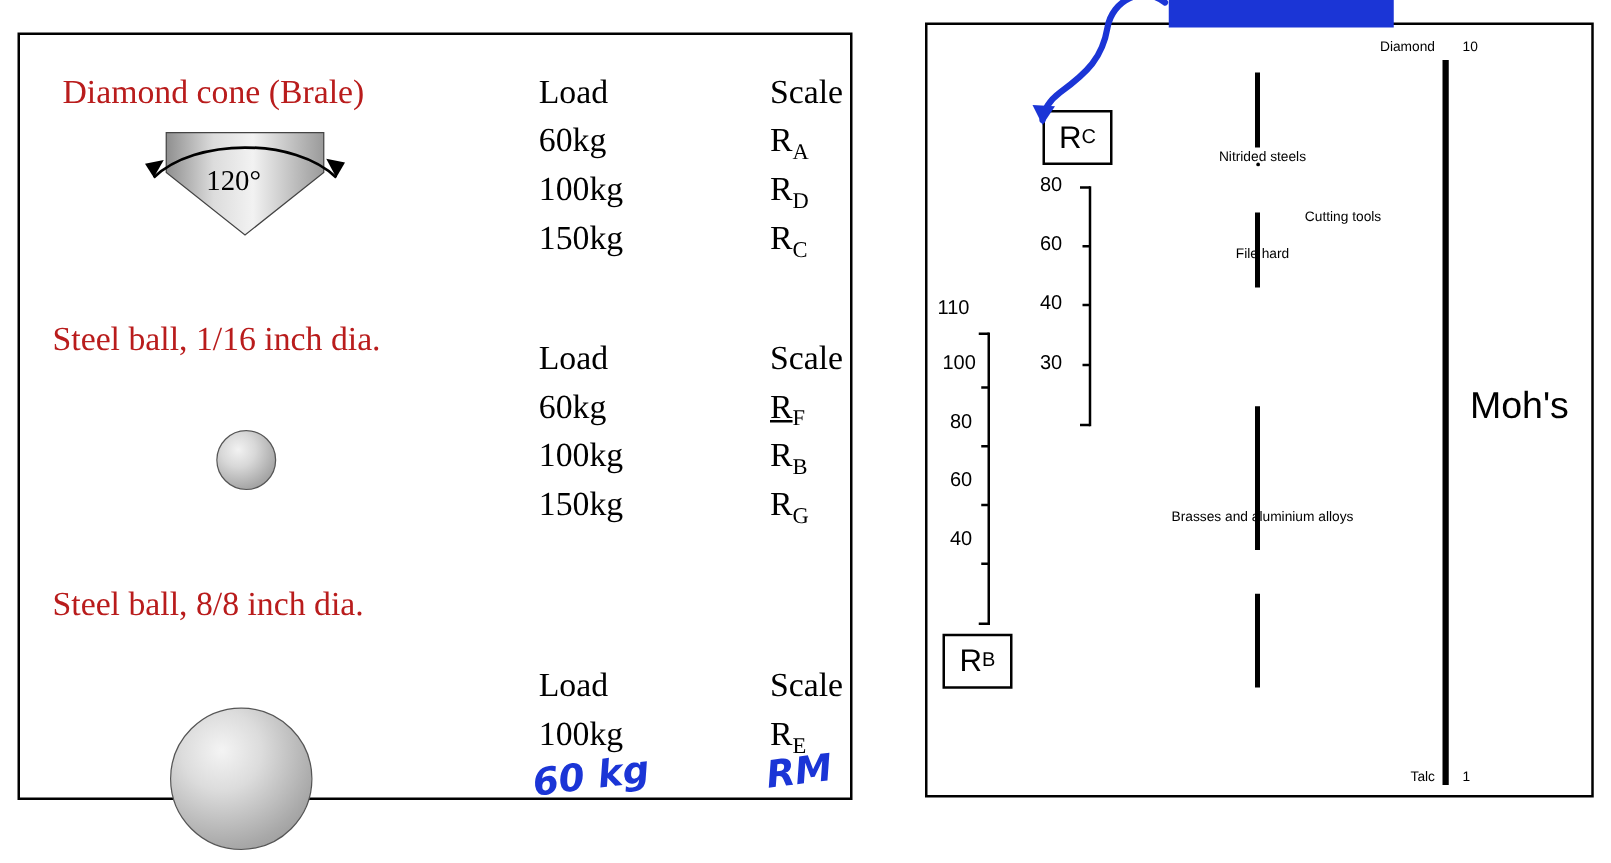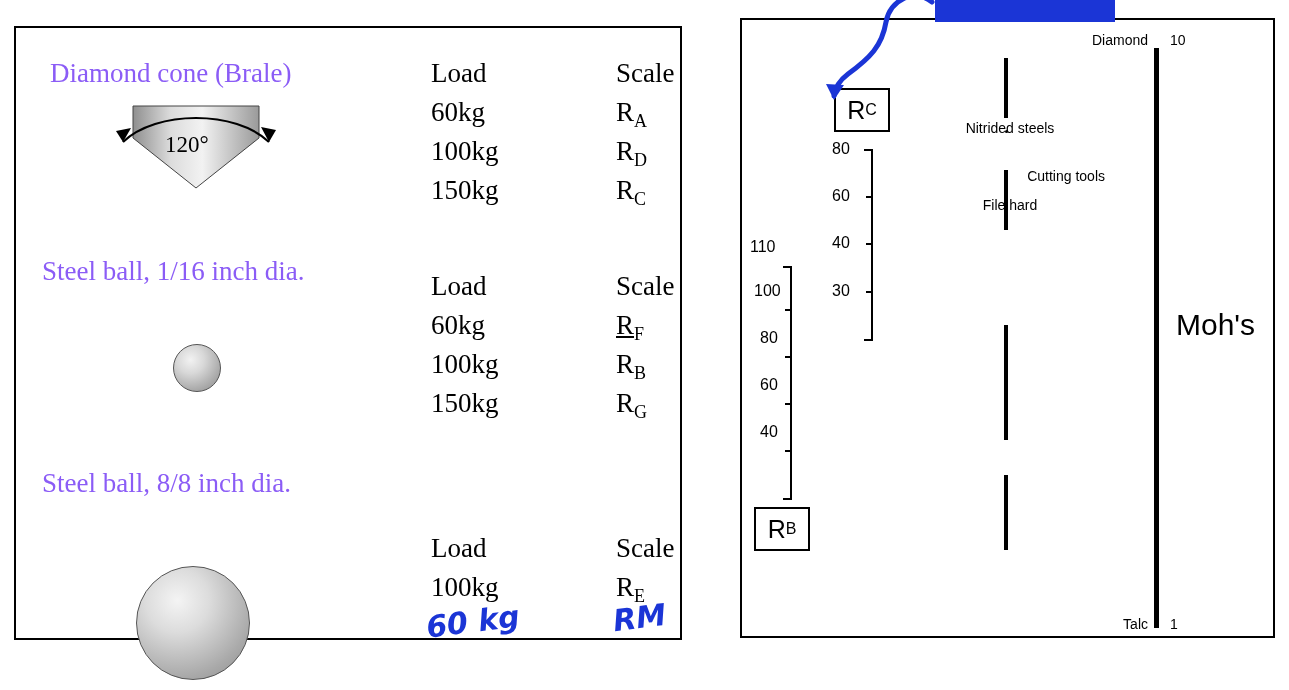--- a/index.html
+++ b/index.html
@@ -24,21 +24,21 @@
     width: 668px;
     height: 614px;
     border: 2px solid #000;
     box-sizing: border-box;
     background: #fff;
   }
   .indenter-title {
     position: absolute;
     font-family: "Liberation Serif", serif;
     font-size: 27px;
-    color: #8b5cf6;
+    color: #b91c1c;
     white-space: nowrap;
   }
   .col-head, .col-cell {
     position: absolute;
     font-family: "Liberation Serif", serif;
     font-size: 27px;
     color: #000;
     white-space: nowrap;
   }
   .sub {
@@ -104,21 +104,21 @@
     width: 535px;
     height: 620px;
     border: 2px solid #000;
     box-sizing: border-box;
     background: #fff;
     font-family: "Liberation Sans", sans-serif;
   }
   .rp-text {
     position: absolute;
     font-family: "Liberation Sans", sans-serif;
-    font-size: 14px;
+    font-size: 11px;
     color: #000;
     text-align: center;
     white-space: nowrap;
   }
   .tick-label {
     position: absolute;
     font-family: "Liberation Sans", sans-serif;
     font-size: 16px;
     color: #000;
     white-space: nowrap;
@@ -299,20 +299,21 @@
 
     <div class="vline" style="left:262px; top:38px; width:4px; height:60px;"></div>
     <div class="hint-dot" style="left:263px; top:110px;"></div>
     <div class="vline" style="left:262px; top:150px; width:4px; height:60px;"></div>
     <div class="vline" style="left:262px; top:305px; width:4px; height:115px;"></div>
     <div class="vline" style="left:262px; top:455px; width:4px; height:75px;"></div>
 
     <div class="rp-text" style="left:173px; top:100px; width:190px;">Nitrided steels</div>
     <div class="rp-text" style="left:173px; top:148px; width:190px;text-align:right;">Cutting tools</div>
     <div class="rp-text" style="left:173px; top:177px; width:190px;">File hard</div>
+    <div class="rp-text" style="left:158px; top:388px; width:220px; white-space:normal;">Brasses and aluminium alloys</div>
 
     <div class="vline" style="left:412px; top:28px; width:5px; height:580px;"></div>
     <div class="rp-text" style="left:320px; top:12px; width:86px; text-align:right;">Diamond</div>
     <div class="rp-text" style="left:428px; top:12px;">10</div>
     <div class="rp-text" style="left:330px; top:596px; width:76px; text-align:right;">Talc</div>
     <div class="rp-text" style="left:428px; top:596px;">1</div>
     <div class="moh-label" style="left:434px; top:288px;">Moh's</div>
   </div>
 
   <div id="blue-redaction"></div>

